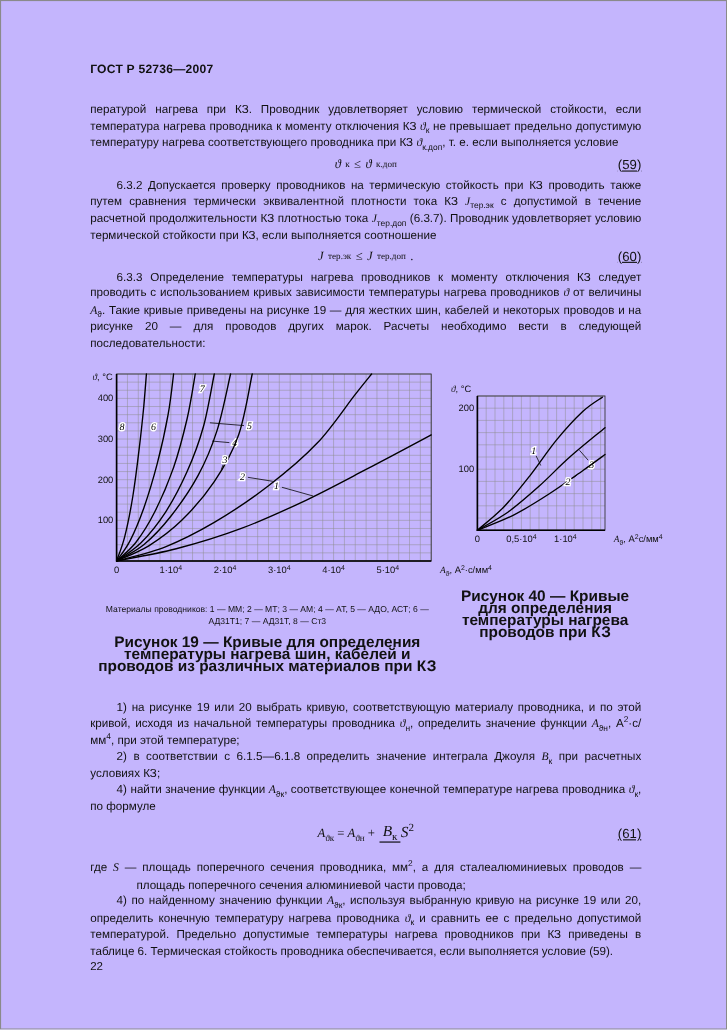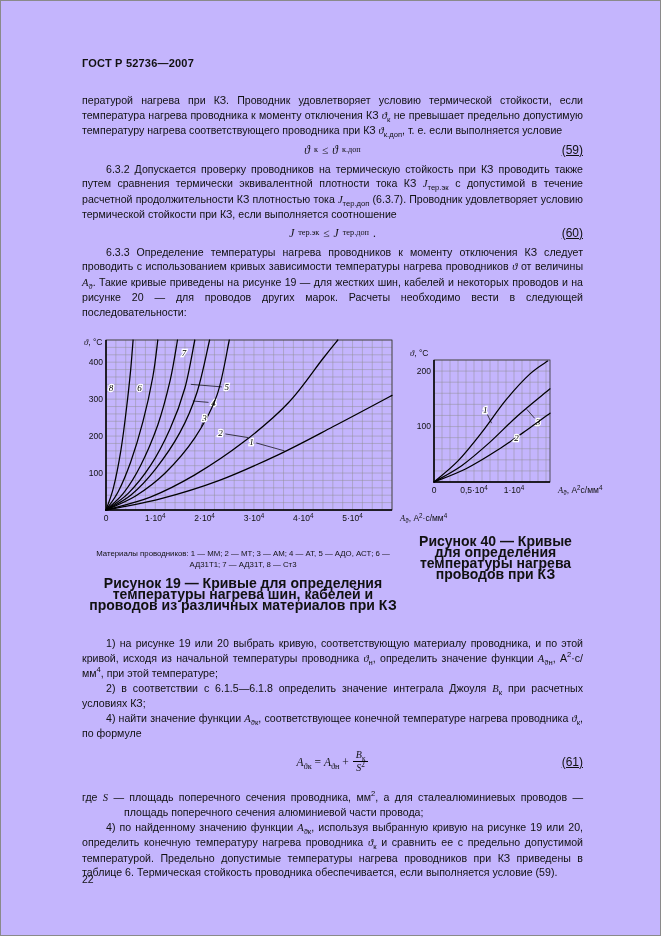--- a/index.html
+++ b/index.html
@@ -12,21 +12,21 @@
   .content{position:absolute;left:81px;top:56px;width:501px;}
   .doc-header{font-weight:bold;font-size:11px;margin-bottom:24px;letter-spacing:.2px;}
   p.body{font-size:10.6px;line-height:14.5px;text-align:justify;}
   .ind{text-indent:24px;}
   .hang{padding-left:42px;text-indent:-42px;margin-top:16px;}
   sub,sup{font-size:0.72em;line-height:0;}
   .formula-row{position:relative;text-align:center;margin:5px 0 6px;font-size:11.5px;}
   .f-body{font-family:"Liberation Serif",serif;display:inline-flex;align-items:center;gap:4px;}
   .f-num{position:absolute;right:0;top:50%;transform:translateY(-50%);font-size:12px;font-family:"Liberation Sans",sans-serif;text-decoration:underline;}
   .f61{margin:9px 0 8px;}
-  .frac{display:inline-flex;flex-direction:column;align-items:center;line-height:1.05;font-size:10px;}
+  .frac{display:inline-flex;flex-direction:row;align-items:center;line-height:1.05;font-size:14px;}
   .fr-num{border-bottom:1px solid #000;padding:0 3px 1px;}
   .fr-den{padding-top:1px;}
   .figures{display:flex;gap:4px;margin:13px 0 25px;align-items:flex-start;}
   .fig-col{flex:none;}
   .fig-col-19{width:322px;}
   .fig-col-20{width:175px;}
   svg{overflow:visible;display:block;}
   .materials{font-size:7.8px;line-height:10.5px;margin-top:5px;}
   .center{text-align:center;}
   .just{text-align:justify;}

